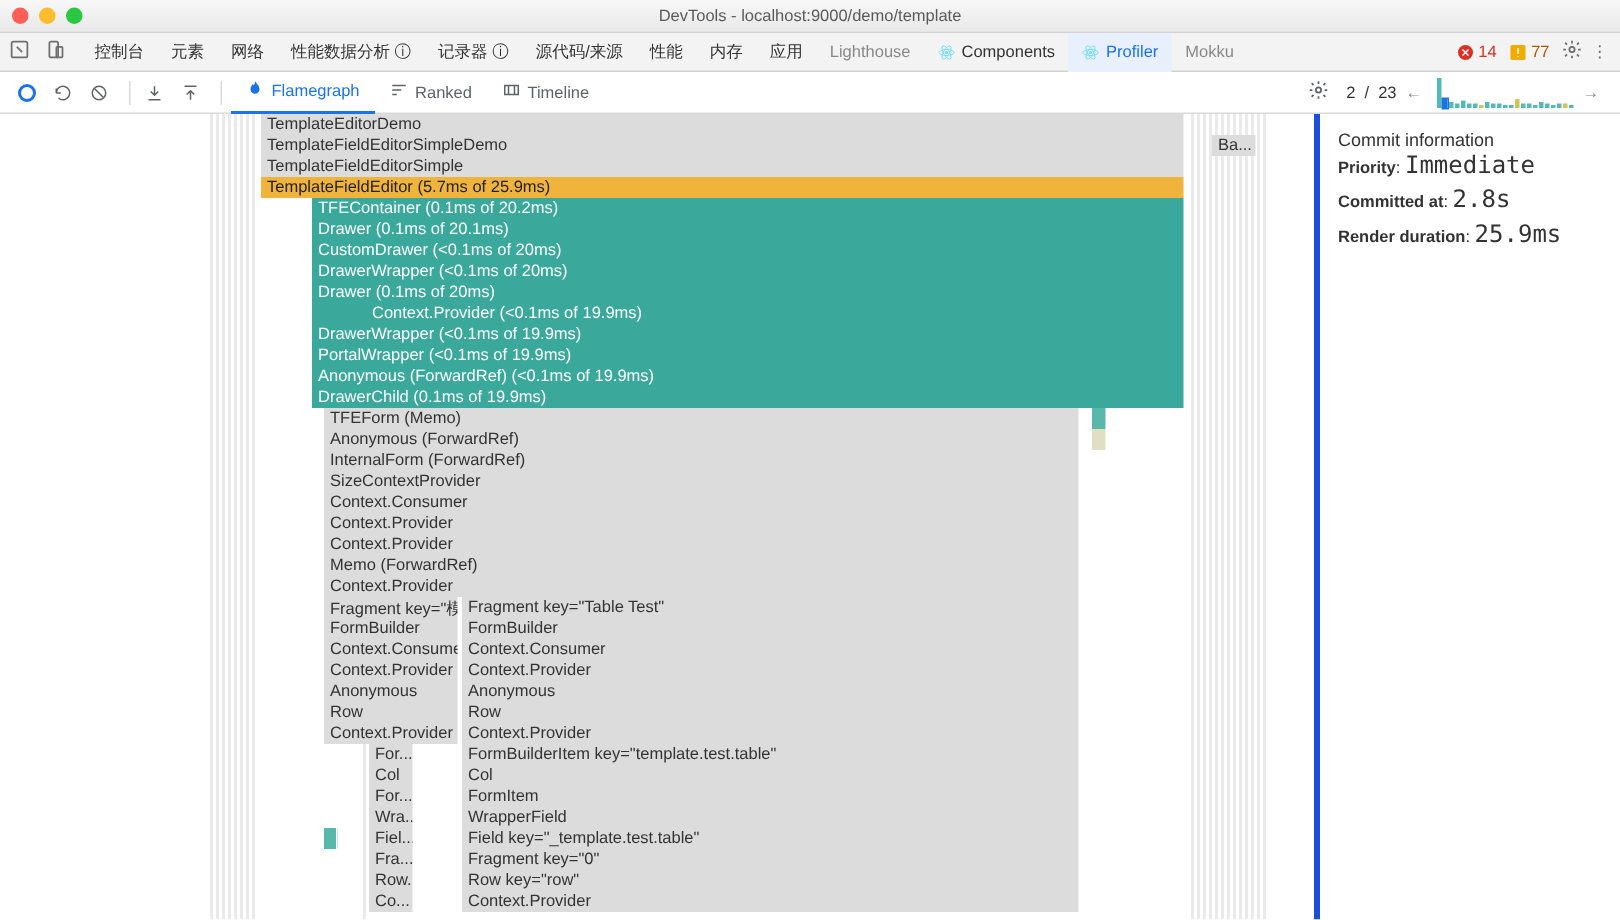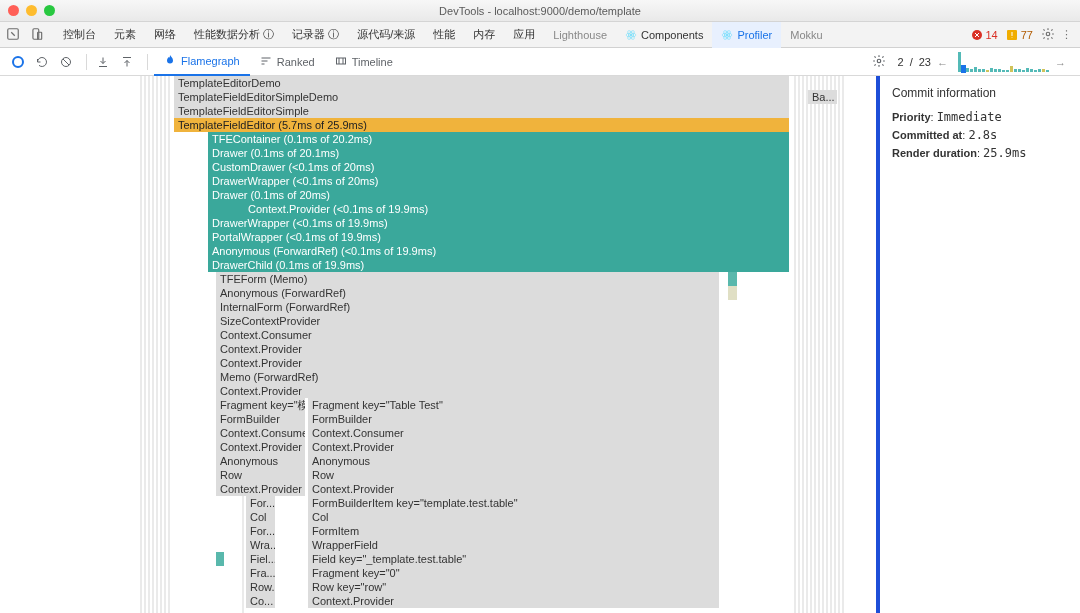--- a/index.html
+++ b/index.html
@@ -36,24 +36,24 @@
 .pager{display:flex;align-items:center;color:#333;gap:6px;margin-right:10px;}
 .pager .arrow{color:#888;}
 .minichart{display:flex;align-items:flex-end;height:20px;gap:1px;margin-right:6px;}
 .minichart .mb{width:3px;background:#54bab7;}
 .minichart .mb.sel{background:#1a73e8;outline:1px solid #1a73e8;}
 .minichart .mb.yel{background:#d0c35a;}
 .rarrow{color:#888;margin-right:6px;}
 .main{display:flex;height:calc(613px - 22px - 26px - 28px);}
 .flamecol{width:880px;border-right:4px solid #1d4ed8;overflow:hidden;position:relative;background:#fff;}
 .sidecol{flex:1;padding:10px 12px;color:#333;}
-.sidecol h4{font-size:12px;font-weight:400;margin-bottom:10px;}
+.sidecol h4{font-size:12px;font-weight:400;margin-bottom:0;}
 .sidecol .kv{font-size:11px;margin-bottom:4px;}
 .sidecol .kv b{font-weight:600;}
-.sidecol .kv code{font-family:Menlo,Consolas,monospace;font-size:12px;}
+.sidecol .kv code{font-family:Menlo,Consolas,monospace;font-size:16px;}
 .flame{position:absolute;inset:0;}
 .frow{position:absolute;height:14px;display:flex;align-items:center;padding:0 4px;font-size:11px;white-space:nowrap;overflow:hidden;text-overflow:ellipsis;border-right:1px solid #fff;}
 .c-gray{background:#dcdcdc;color:#333;}
 .c-gold{background:#f0b33c;color:#222;}
 .c-teal{background:#3aa89b;color:#fff;}
 .c-teal2{background:#59b8ac;color:#fff;}
 .c-pale{background:#e0dfc4;color:#333;}
 .ghost{position:absolute;background:repeating-linear-gradient(90deg,#eaeaea 0 2px,transparent 2px 4px);}
 </style>
 </head>

